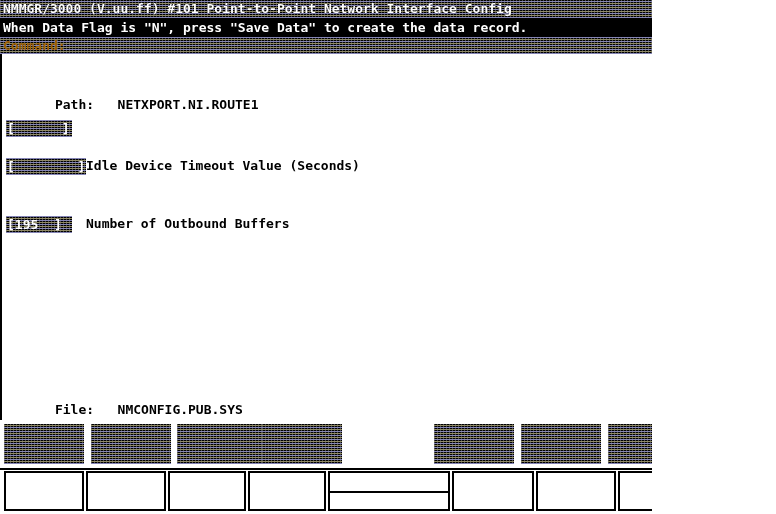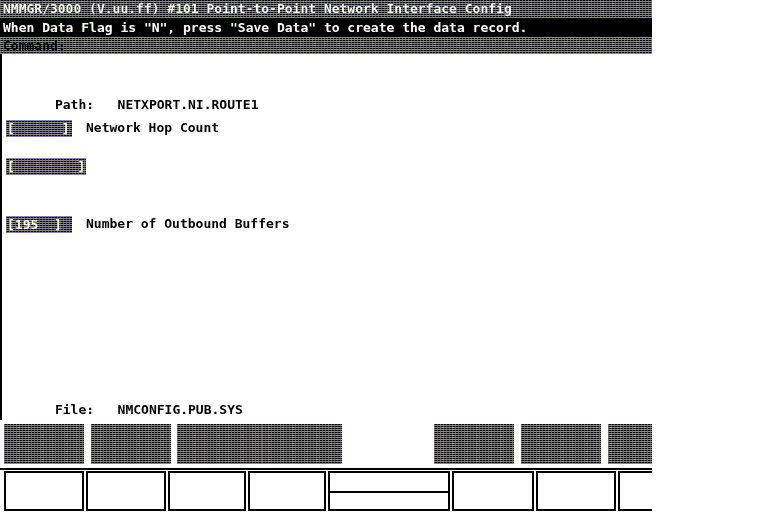--- a/index.html
+++ b/index.html
@@ -79,21 +79,21 @@
   
   #cmdline {
     position: absolute;
     left: 0; top: 37px;
     width: 776px; height: 17px;
   }
   #cmd-label {
     position: absolute;
     left: 3px; top: 0;
     height: 17px; line-height: 17px;
-    color: #000000;
+    color: #a16207;
     white-space: pre;
     font-weight: bold;
     z-index: 2;
   }
   #cmd-input {
     position: absolute;
     left: 0; top: 0;
     width: 776px; height: 17px;
     z-index: 1;
   }
@@ -206,23 +206,23 @@
 
   <div id="body">
     <div class="leftrule"></div>
     <div class="rightrule"></div>
 
     <div class="row" style="left:8px; top:28px;">
       <span class="underlabel">Path:</span><span style="white-space:pre;">   </span><span>NETXPORT.NI.ROUTE1</span>
     </div>
 
     <div class="field dither" style="left:6px; top:66px; width:66px;">[      ]</div>
-    <div class="row" style="left:86px; top:66px;">Network Hop Count</div>
 
     <div class="field dither" style="left:6px; top:104px; width:80px;">[        ]</div>
+    <div class="row" style="left:86px; top:104px;">Idle Device Timeout Value (Seconds)</div>
 
     <div class="field dither" style="left:6px; top:162px; width:66px;">[195  ]</div>
     <div class="row" style="left:8px; top:333px;">
       <span class="underlabel">File:</span><span style="white-space:pre;">   </span><span>NMCONFIG.PUB.SYS</span>
     </div>
 
     <div class="row" style="left:86px; top:162px;">Number of Outbound Buffers</div>
   </div>
 
   <div id="softkeys">

